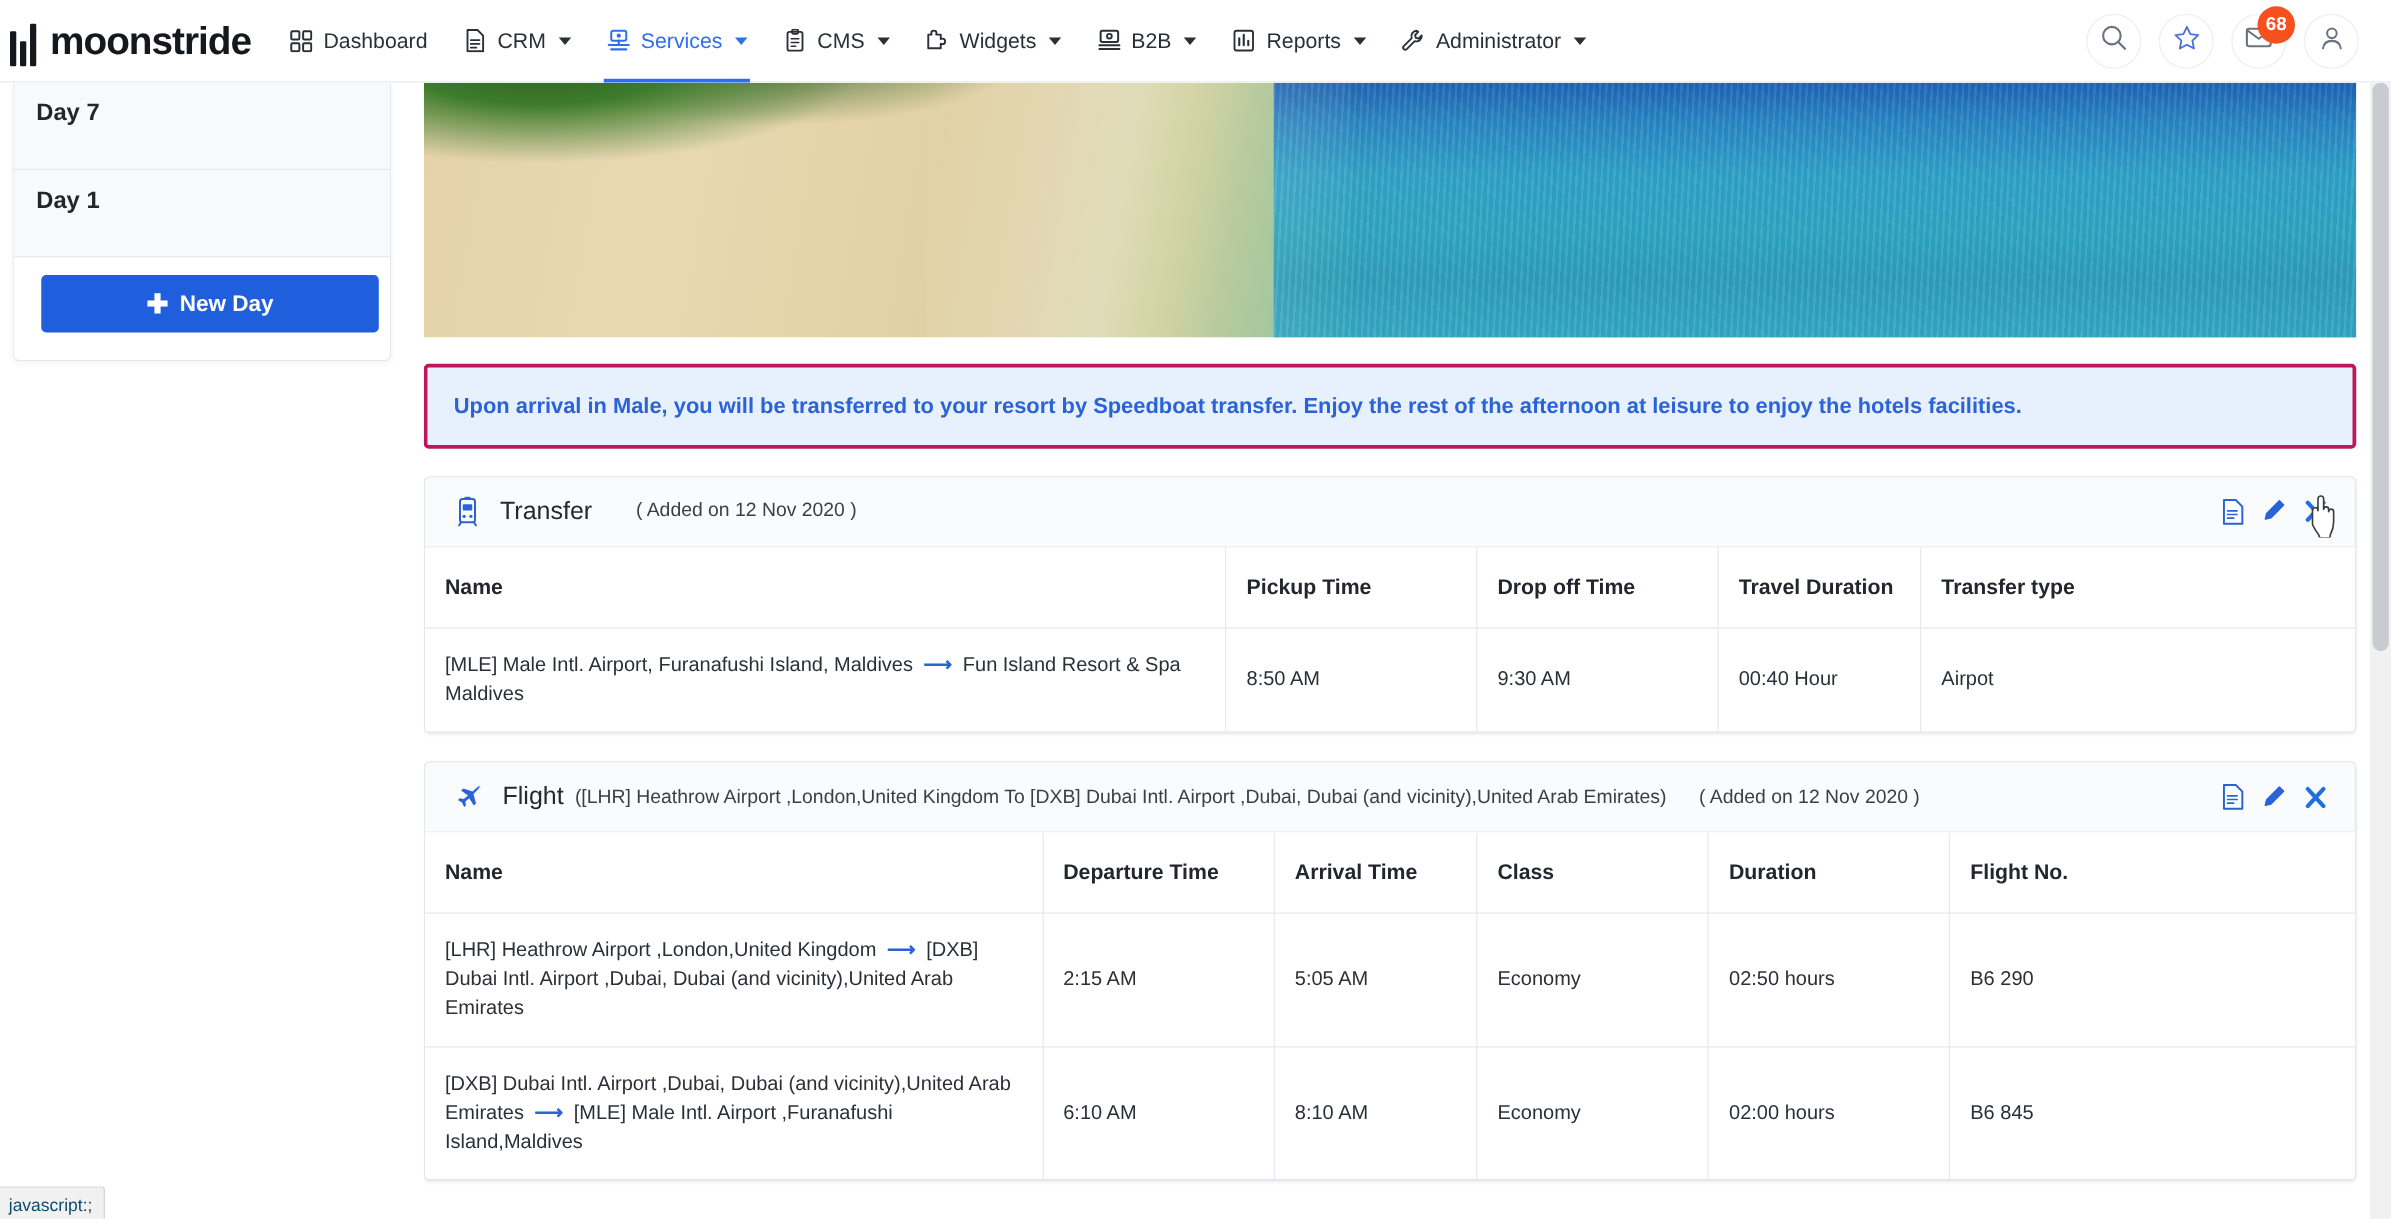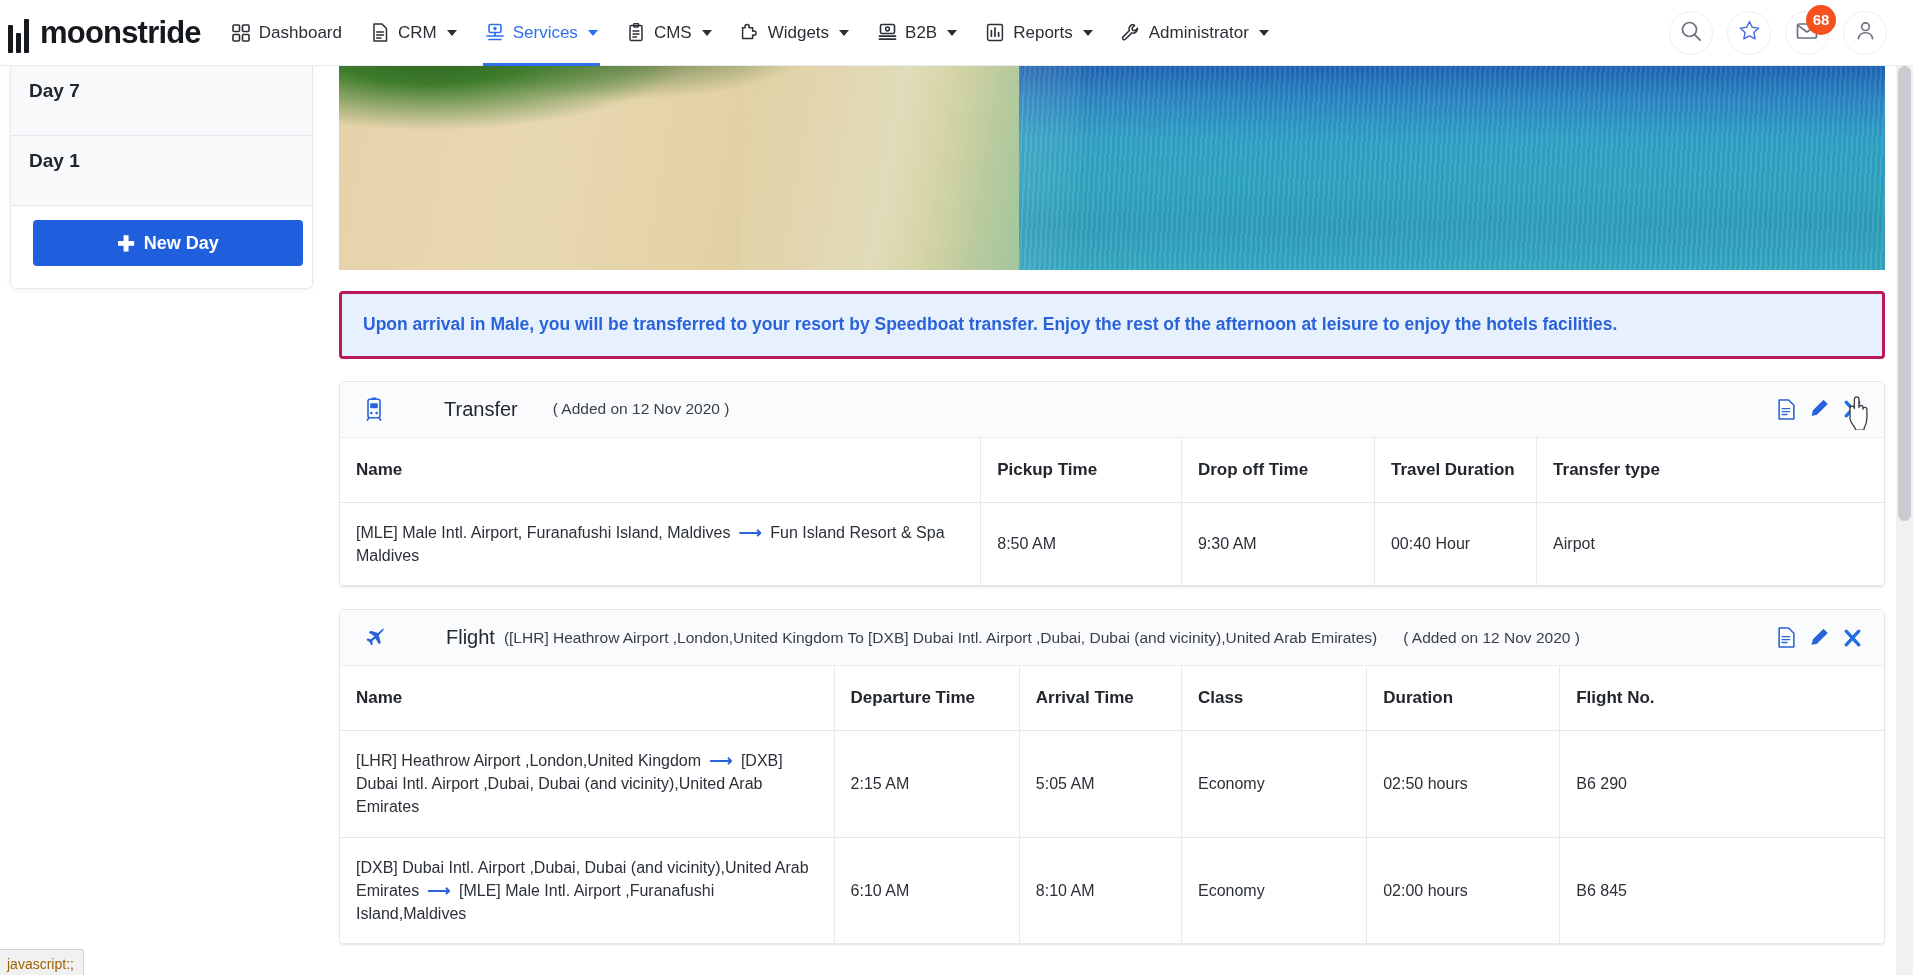--- a/index.html
+++ b/index.html
@@ -168,21 +168,21 @@
   .card-head {
     display: flex; align-items: center;
     padding: 14px 22px 14px 22px;
     background: #fafbfc;
     border-bottom: 1px solid #ebedf0;
     min-height: 56px;
   }
   .card-head-icon { margin-right: 14px; display: flex; align-items: center; }
   .card-title {
     font-size: 20px; color: #24282f; font-weight: normal;
-    margin-right: 9px; white-space: nowrap; margin-left: 44px;
+    margin-right: 9px; white-space: nowrap;
   }
   .card-sub {
     font-size: 15.5px; color: #3a3f47; white-space: nowrap;
     overflow: hidden; text-overflow: ellipsis;
   }
   .card-added {
     font-size: 15.5px; color: #3a3f47; margin-left: 26px; white-space: nowrap;
   }
   .card-actions {
     margin-left: auto; display: flex; align-items: center; gap: 14px;
@@ -225,21 +225,21 @@
     background: #c8cbd0; border-radius: 7px;
   }
 
   
   .statusbar {
     position: absolute; left: 0; bottom: 0;
     height: 26px; padding: 3px 9px 0 7px;
     background: #f1f1f1;
     border: 1px solid #d4d4d4; border-left: none; border-bottom: none;
     border-radius: 0 3px 0 0;
-    font-size: 14px; color: #a16207;
+    font-size: 14px; color: #0c4a6e;
     display: flex; align-items: center;
     z-index: 60;
   }
 
   
   .cursor {
     position: absolute; z-index: 90;
     pointer-events: none;
   }
 </style>

